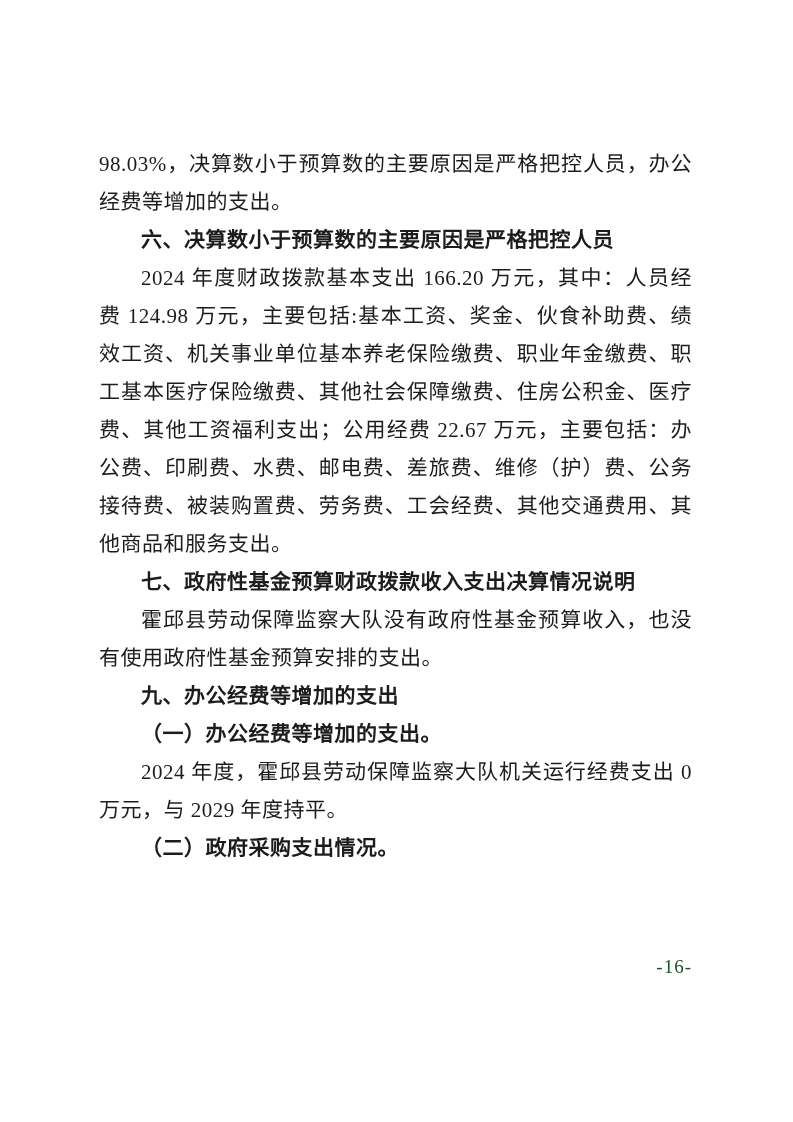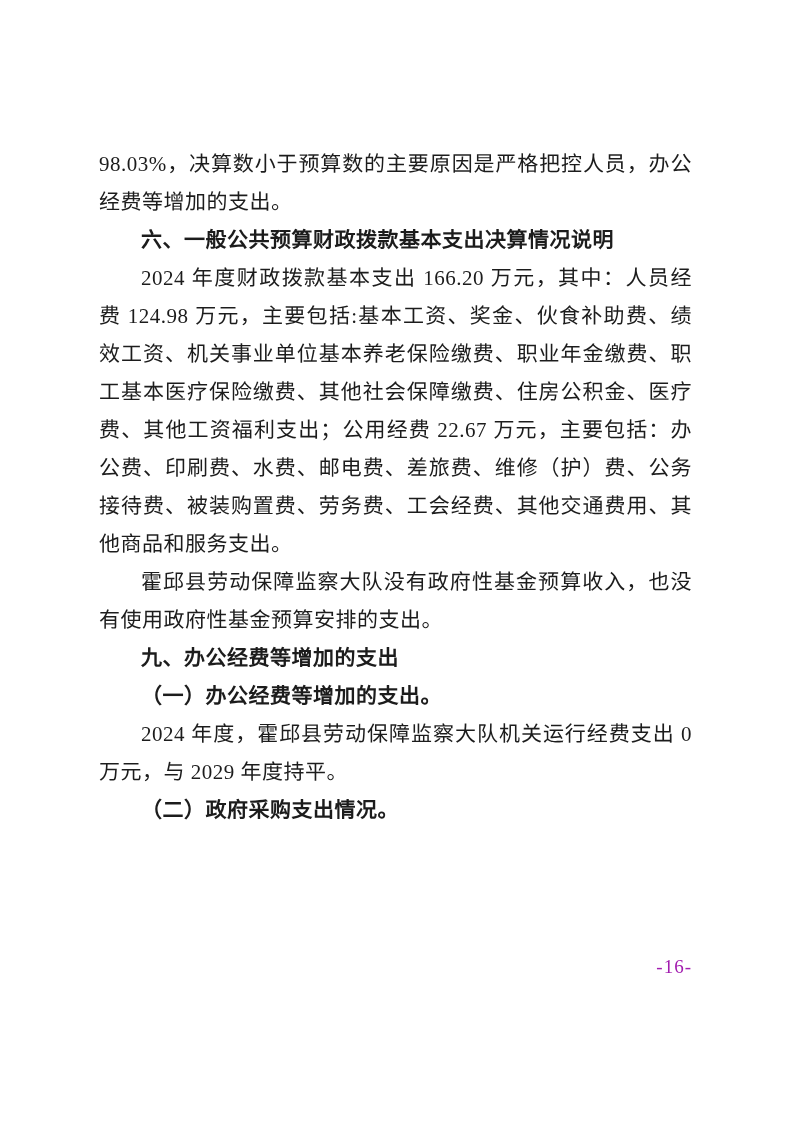--- a/index.html
+++ b/index.html
@@ -38,32 +38,33 @@
     text-indent: 2em;
     letter-spacing: 0.5px;
     font-family: "Liberation Sans", "DejaVu Sans", sans-serif;
   }
   .page-number {
     position: absolute;
     top: 956px;
     right: 101px;
     font-size: 19px;
     letter-spacing: 1px;
-    color: #a21caf;
+    color: #14532d;
     font-family: "Liberation Serif", "DejaVu Serif", serif;
   }
 </style>
 </head>
 <body>
 
 <div class="page">
   <div class="content">
     <p class="para cont">98.03%，决算数小于预算数的主要原因是严格把控人员，办公经费等增加的支出。</p>
-    <p class="heading">六、一般公共预算财政拨款基本支出决算情况说明</p>
+    <p class="heading">六、决算数小于预算数的主要原因是严格把控人员</p>
     <p class="para">2024 年度财政拨款基本支出 166.20 万元，其中：人员经费 124.98 万元，主要包括:基本工资、奖金、伙食补助费、绩效工资、机关事业单位基本养老保险缴费、职业年金缴费、职工基本医疗保险缴费、其他社会保障缴费、住房公积金、医疗费、其他工资福利支出；公用经费 22.67 万元，主要包括：办公费、印刷费、水费、邮电费、差旅费、维修（护）费、公务接待费、被装购置费、劳务费、工会经费、其他交通费用、其他商品和服务支出。</p>
+    <p class="heading">七、政府性基金预算财政拨款收入支出决算情况说明</p>
     <p class="para">霍邱县劳动保障监察大队没有政府性基金预算收入，也没有使用政府性基金预算安排的支出。</p>
     <p class="heading">九、办公经费等增加的支出</p>
     <p class="subheading">（一）办公经费等增加的支出。</p>
     <p class="para">2024 年度，霍邱县劳动保障监察大队机关运行经费支出 0 万元，与 2029 年度持平。</p>
     <p class="subheading">（二）政府采购支出情况。</p>
   </div>
   <div class="page-number">-16-</div>
 </div>
 
 </body></html>

